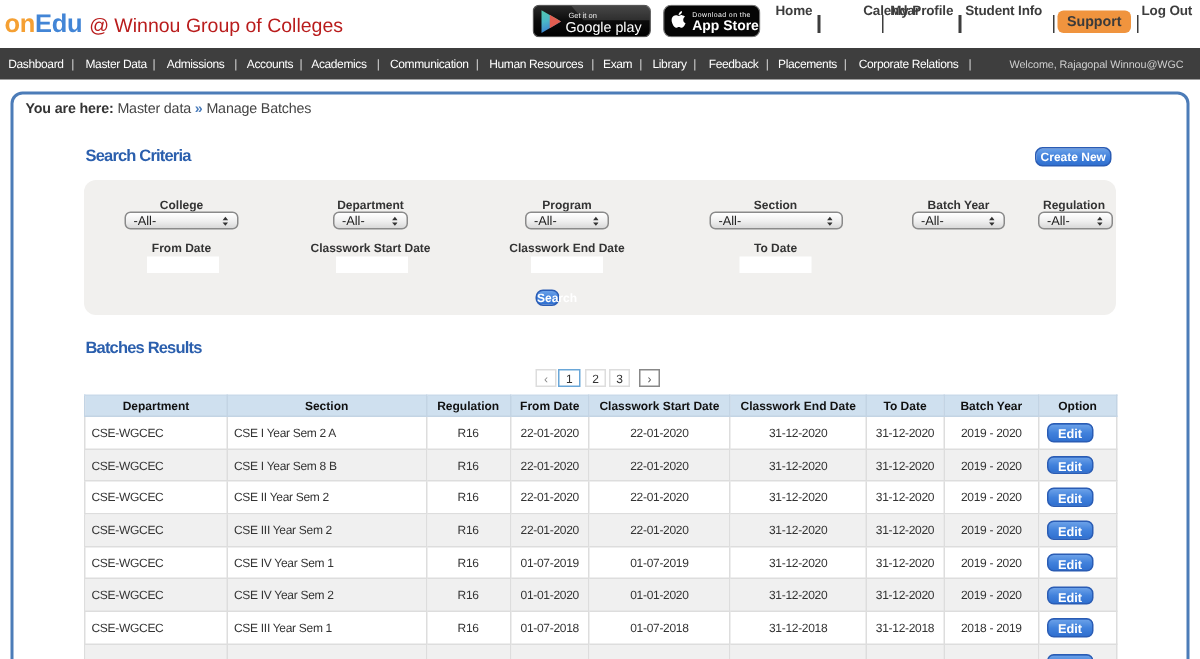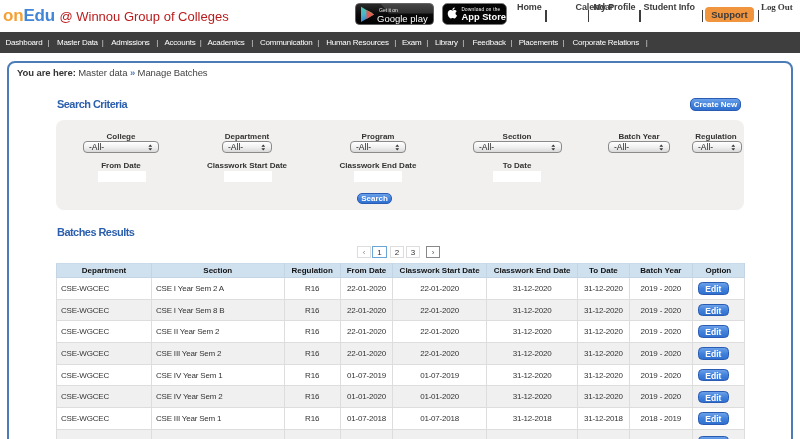--- a/index.html
+++ b/index.html
@@ -99,21 +99,21 @@
 <div class="tl" style="left:517px;">Home</div>
 <div class="ts" style="left:545px;"></div>
 <div class="tl" style="left:549.5px;padding-left:26px;">Calendar</div>
 <div class="ts" style="left:587.5px;"></div>
 <div class="tl" style="left:593.5px;">My Profile</div>
 <div class="ts" style="left:639px;"></div>
 <div class="tl" style="left:643.5px;">Student Info</div>
 <div class="ts" style="left:701.5px;"></div>
 <div id="support">Support</div>
 <div class="ts" style="left:757.5px;"></div>
-<div class="tl" style="left:761px;font-family:Liberation Serif, serif;">Log Out</div>
+<div class="tl" style="left:761px;">Log Out</div>
 
 <div class="abs" id="nav">
 <span class="it" style="left:5.5px">Dashboard</span>
     <span class="p" style="left:47.5px">|</span>
 <span class="it" style="left:57px">Master Data</span>
     <span class="p" style="left:101.7px">|</span>
 <span class="it" style="left:111.2px">Admissions</span>
     <span class="p" style="left:156.2px">|</span>
 <span class="it" style="left:164.5px">Accounts</span>
     <span class="p" style="left:199.7px">|</span>
@@ -126,20 +126,21 @@
 <span class="it" style="left:402px">Exam</span>
     <span class="p" style="left:426.2px">|</span>
 <span class="it" style="left:435px">Library</span>
     <span class="p" style="left:462.2px">|</span>
 <span class="it" style="left:472.5px">Feedback</span>
     <span class="p" style="left:510.5px">|</span>
 <span class="it" style="left:518.7px">Placements</span>
     <span class="p" style="left:562.5px">|</span>
 <span class="it" style="left:572.5px">Corporate Relations</span>
     <span class="p" style="left:645.7px">|</span>
+<span class="it" id="welcome">Welcome, Rajagopal Winnou@WGC</span>
 </div>
 
 <div class="abs" id="box"></div>
 
 <div class="abs" id="crumb"><b>You are here:</b> Master data <span class="bb">»</span> Manage Batches</div>
 
 <div class="abs h2" style="left:57px; top:98px;">Search Criteria</div>
 <div class="abs btn" style="left:690px; top:98px; width:51px; height:13px; font-size:8px; line-height:12px;">Create New</div>
 
 <div class="abs" id="panel"></div>
@@ -173,21 +174,21 @@
 <div class="lbl abs" style="left:121px; top:161px;">From Date</div>
 <div class="lbl abs" style="left:247px; top:161px;">Classwork Start Date</div>
 <div class="lbl abs" style="left:378px; top:161px;">Classwork End Date</div>
 <div class="lbl abs" style="left:517px; top:161px;">To Date</div>
 
 <div class="inp" style="left:98px;"></div>
 <div class="inp" style="left:224px;"></div>
 <div class="inp" style="left:354px;"></div>
 <div class="inp" style="left:493px;"></div>
 
-<div class="abs btn" style="left:357px; top:193px; width:35px; height:11px; font-size:8px; line-height:10px;">Search</div>
+<div class="abs btn" style="left:357px; top:193px; width:16px; height:11px; font-size:8px; line-height:10px;">Search</div>
 
 <div class="abs h2" style="left:57px; top:226px;">Batches Results</div>
 
 <div class="pg abs" style="left:357px; color:#888;">‹</div>
 <div class="pg abs" style="left:372px; width:15px; border-color:#6aa7d8;">1</div>
 <div class="pg abs" style="left:390px;">2</div>
 <div class="pg abs" style="left:406px;">3</div>
 <div class="pg abs" style="left:426px; border-color:#888; color:#555;">›</div>
 
 <table class="abs" id="tbl">

